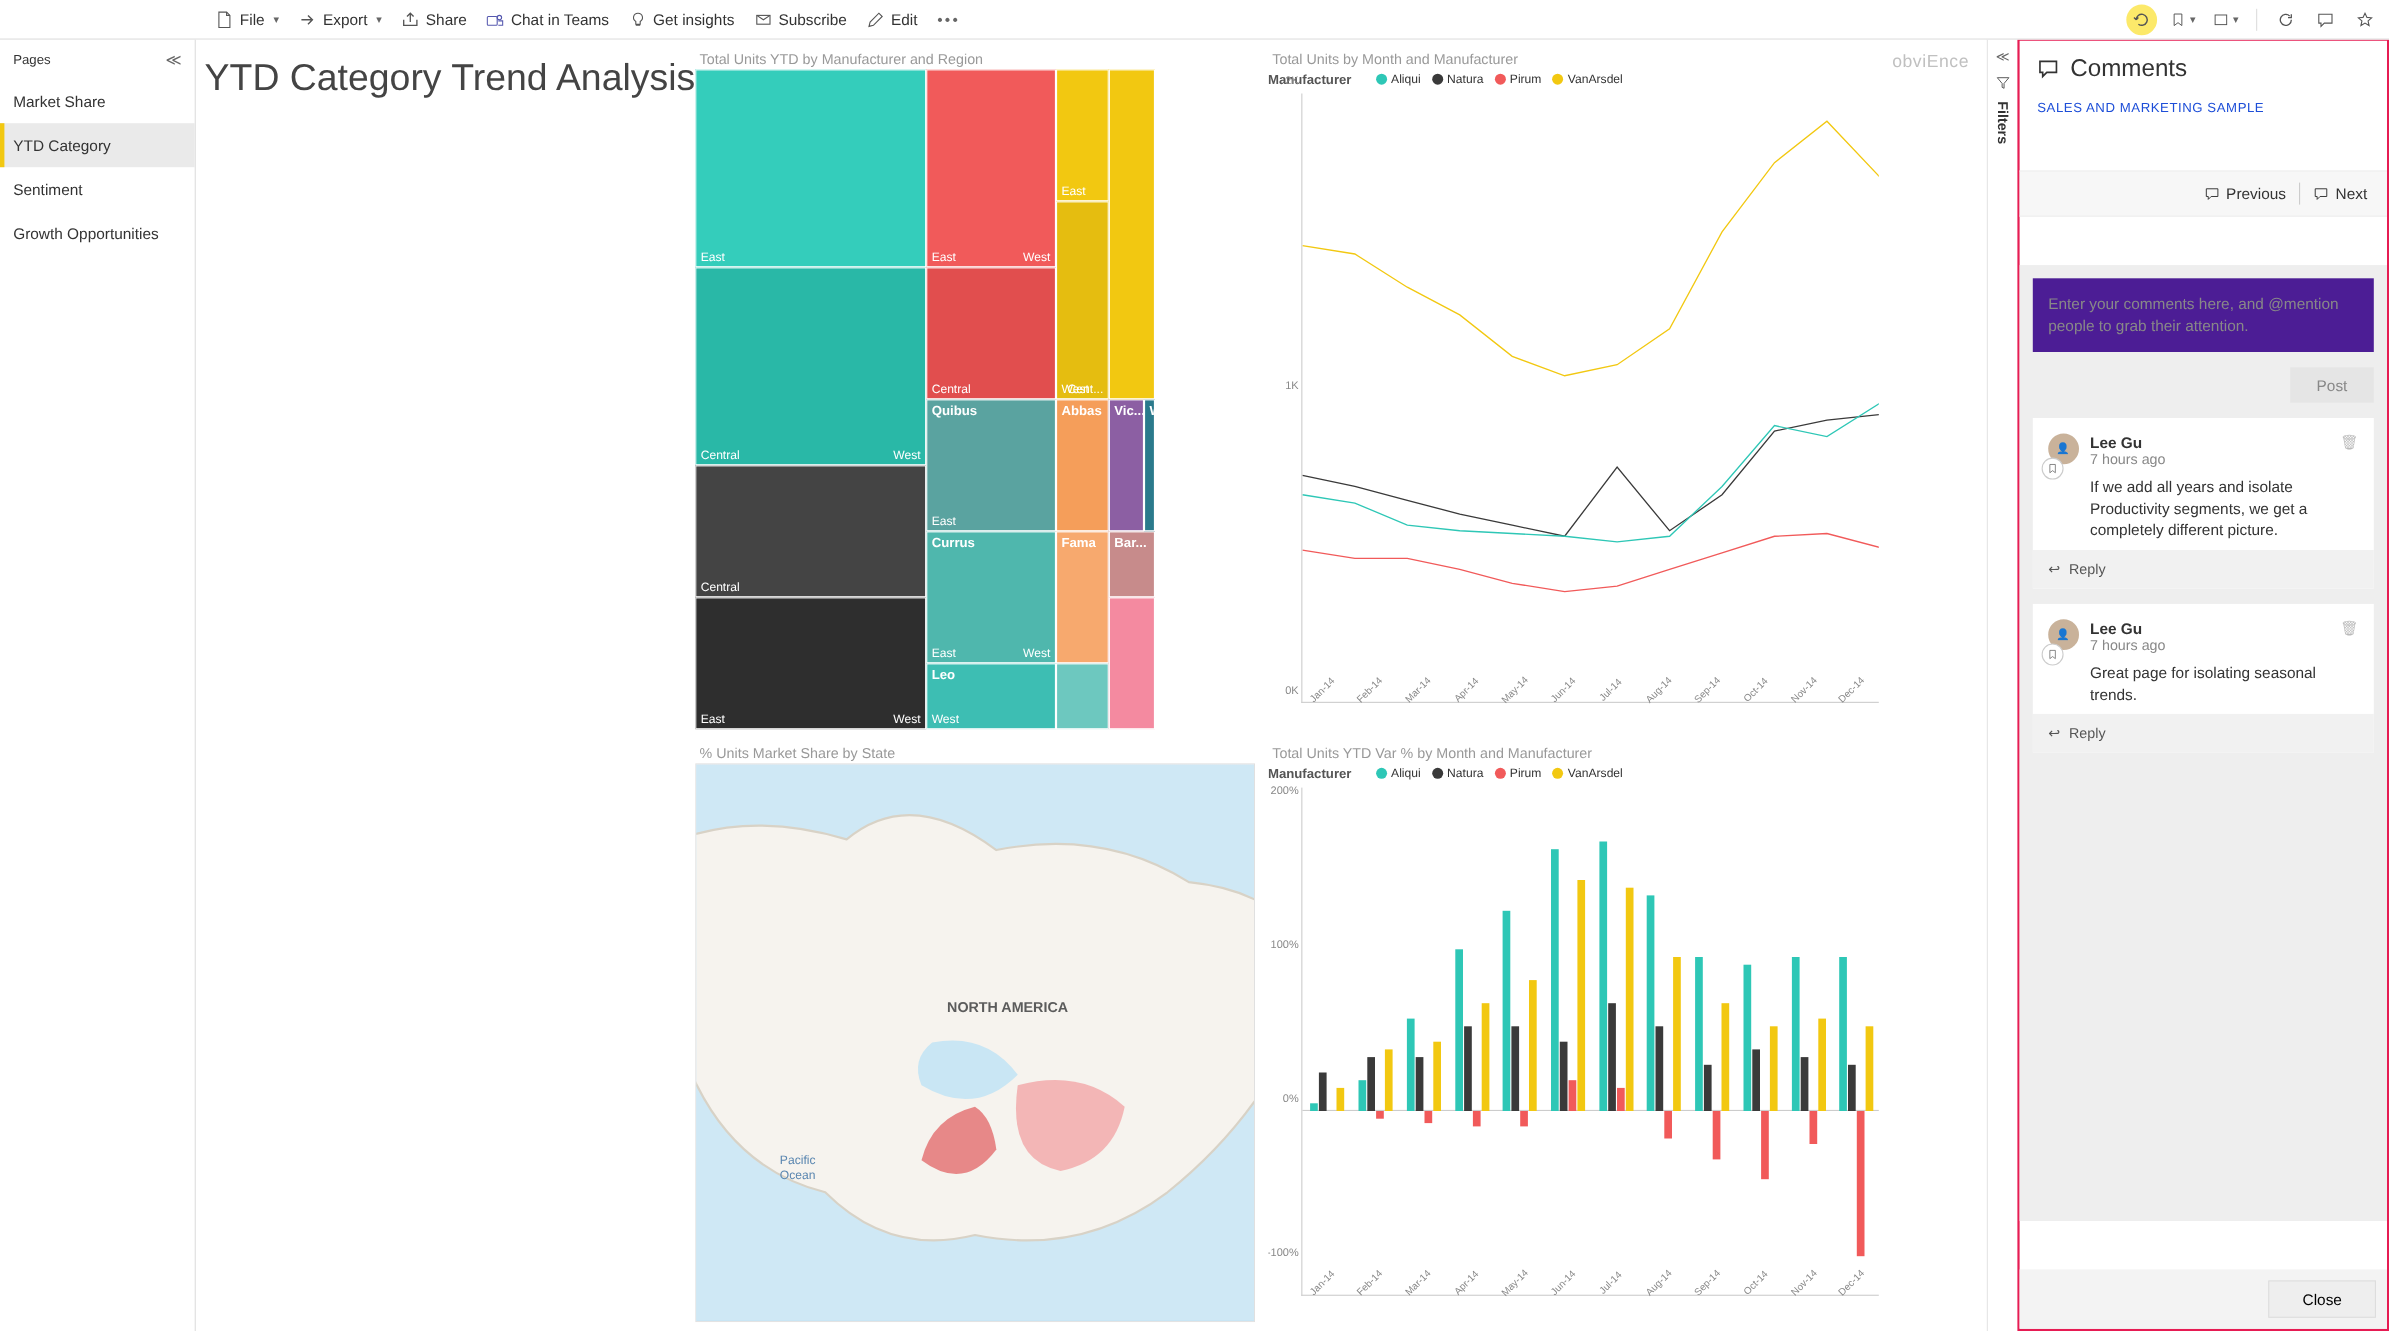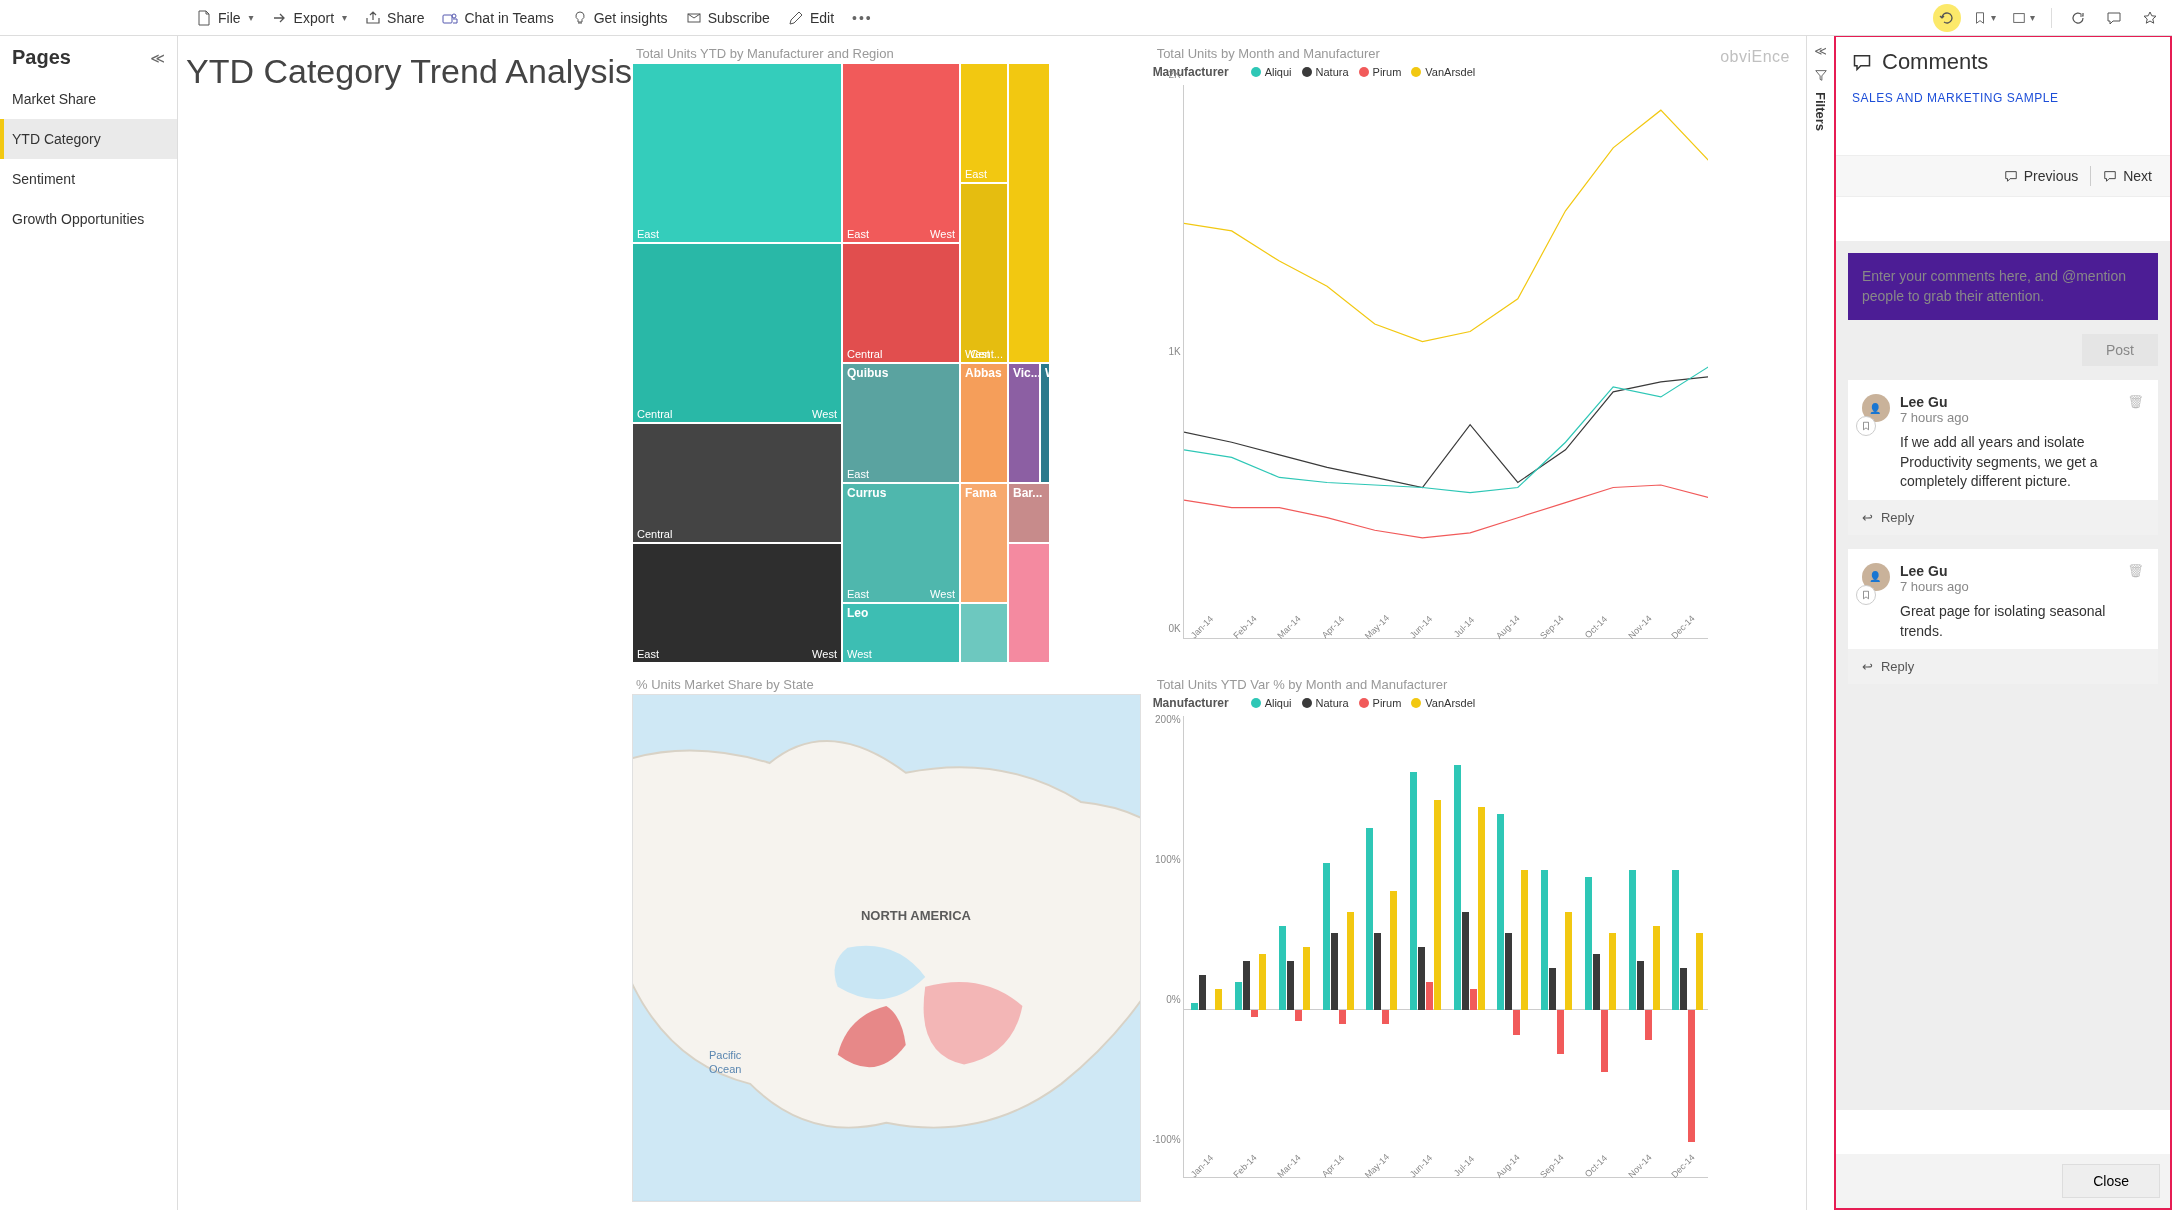--- a/index.html
+++ b/index.html
@@ -11,21 +11,21 @@
 .tb-btn { display: flex; align-items: center; gap: 6px; padding: 4px 8px; border-radius: 2px; cursor: pointer; color: #333; font-size: 14px; }
 .tb-icon { width: 16px; height: 16px; display: inline-flex; align-items: center; justify-content: center; }
 .tb-sep { width: 1px; height: 20px; background: #ddd; margin: 0 4px; }
 .chevron-sm { font-size: 10px; color: #666; margin-left: 2px; }
 .icon-btn { width: 28px; height: 28px; display: flex; align-items: center; justify-content: center; cursor: pointer; border-radius: 2px; }
 .highlighted { background: #fce96a; border-radius: 50%; }
 
 .main { display: flex; flex: 1; overflow: hidden; }
 .sidebar { width: 178px; border-right: 1px solid #ddd; display: flex; flex-direction: column; }
 .sidebar-header { display: flex; align-items: center; justify-content: space-between; padding: 10px 12px; }
-.sidebar-title { font-weight: 700; font-size: 20px; text-align: right; }
+.sidebar-title { font-weight: 400; font-size: 12px; text-align: right; }
 .collapse-icon { cursor: pointer; color: #666; font-size: 14px; }
 .page-item { padding: 12px 12px; cursor: pointer; font-size: 14px; color: #333; }
 .page-item.active { background: #eaeaea; border-left: 4px solid #f2c811; padding-left: 8px; }
 
 .canvas-wrap { flex: 1; display: flex; overflow: hidden; }
 .canvas { flex: 1; padding: 8px 8px 8px 8px; display: flex; flex-direction: row; overflow: hidden; background: #fff; position: relative; }
 .report-title { text-align: center; font-size: 34px; font-weight: 300; color: #444; padding: 8px 0 4px; }
 .chart-grid { display: grid; grid-template-columns: 1fr 1.1fr; grid-template-rows: 1fr 0.85fr; gap: 12px; flex: 1; overflow: hidden; }
 .chart-cell { display: flex; flex-direction: column; overflow: hidden; }
 .chart-title-sm { font-size: 13px; color: #999; padding: 2px 4px; }

